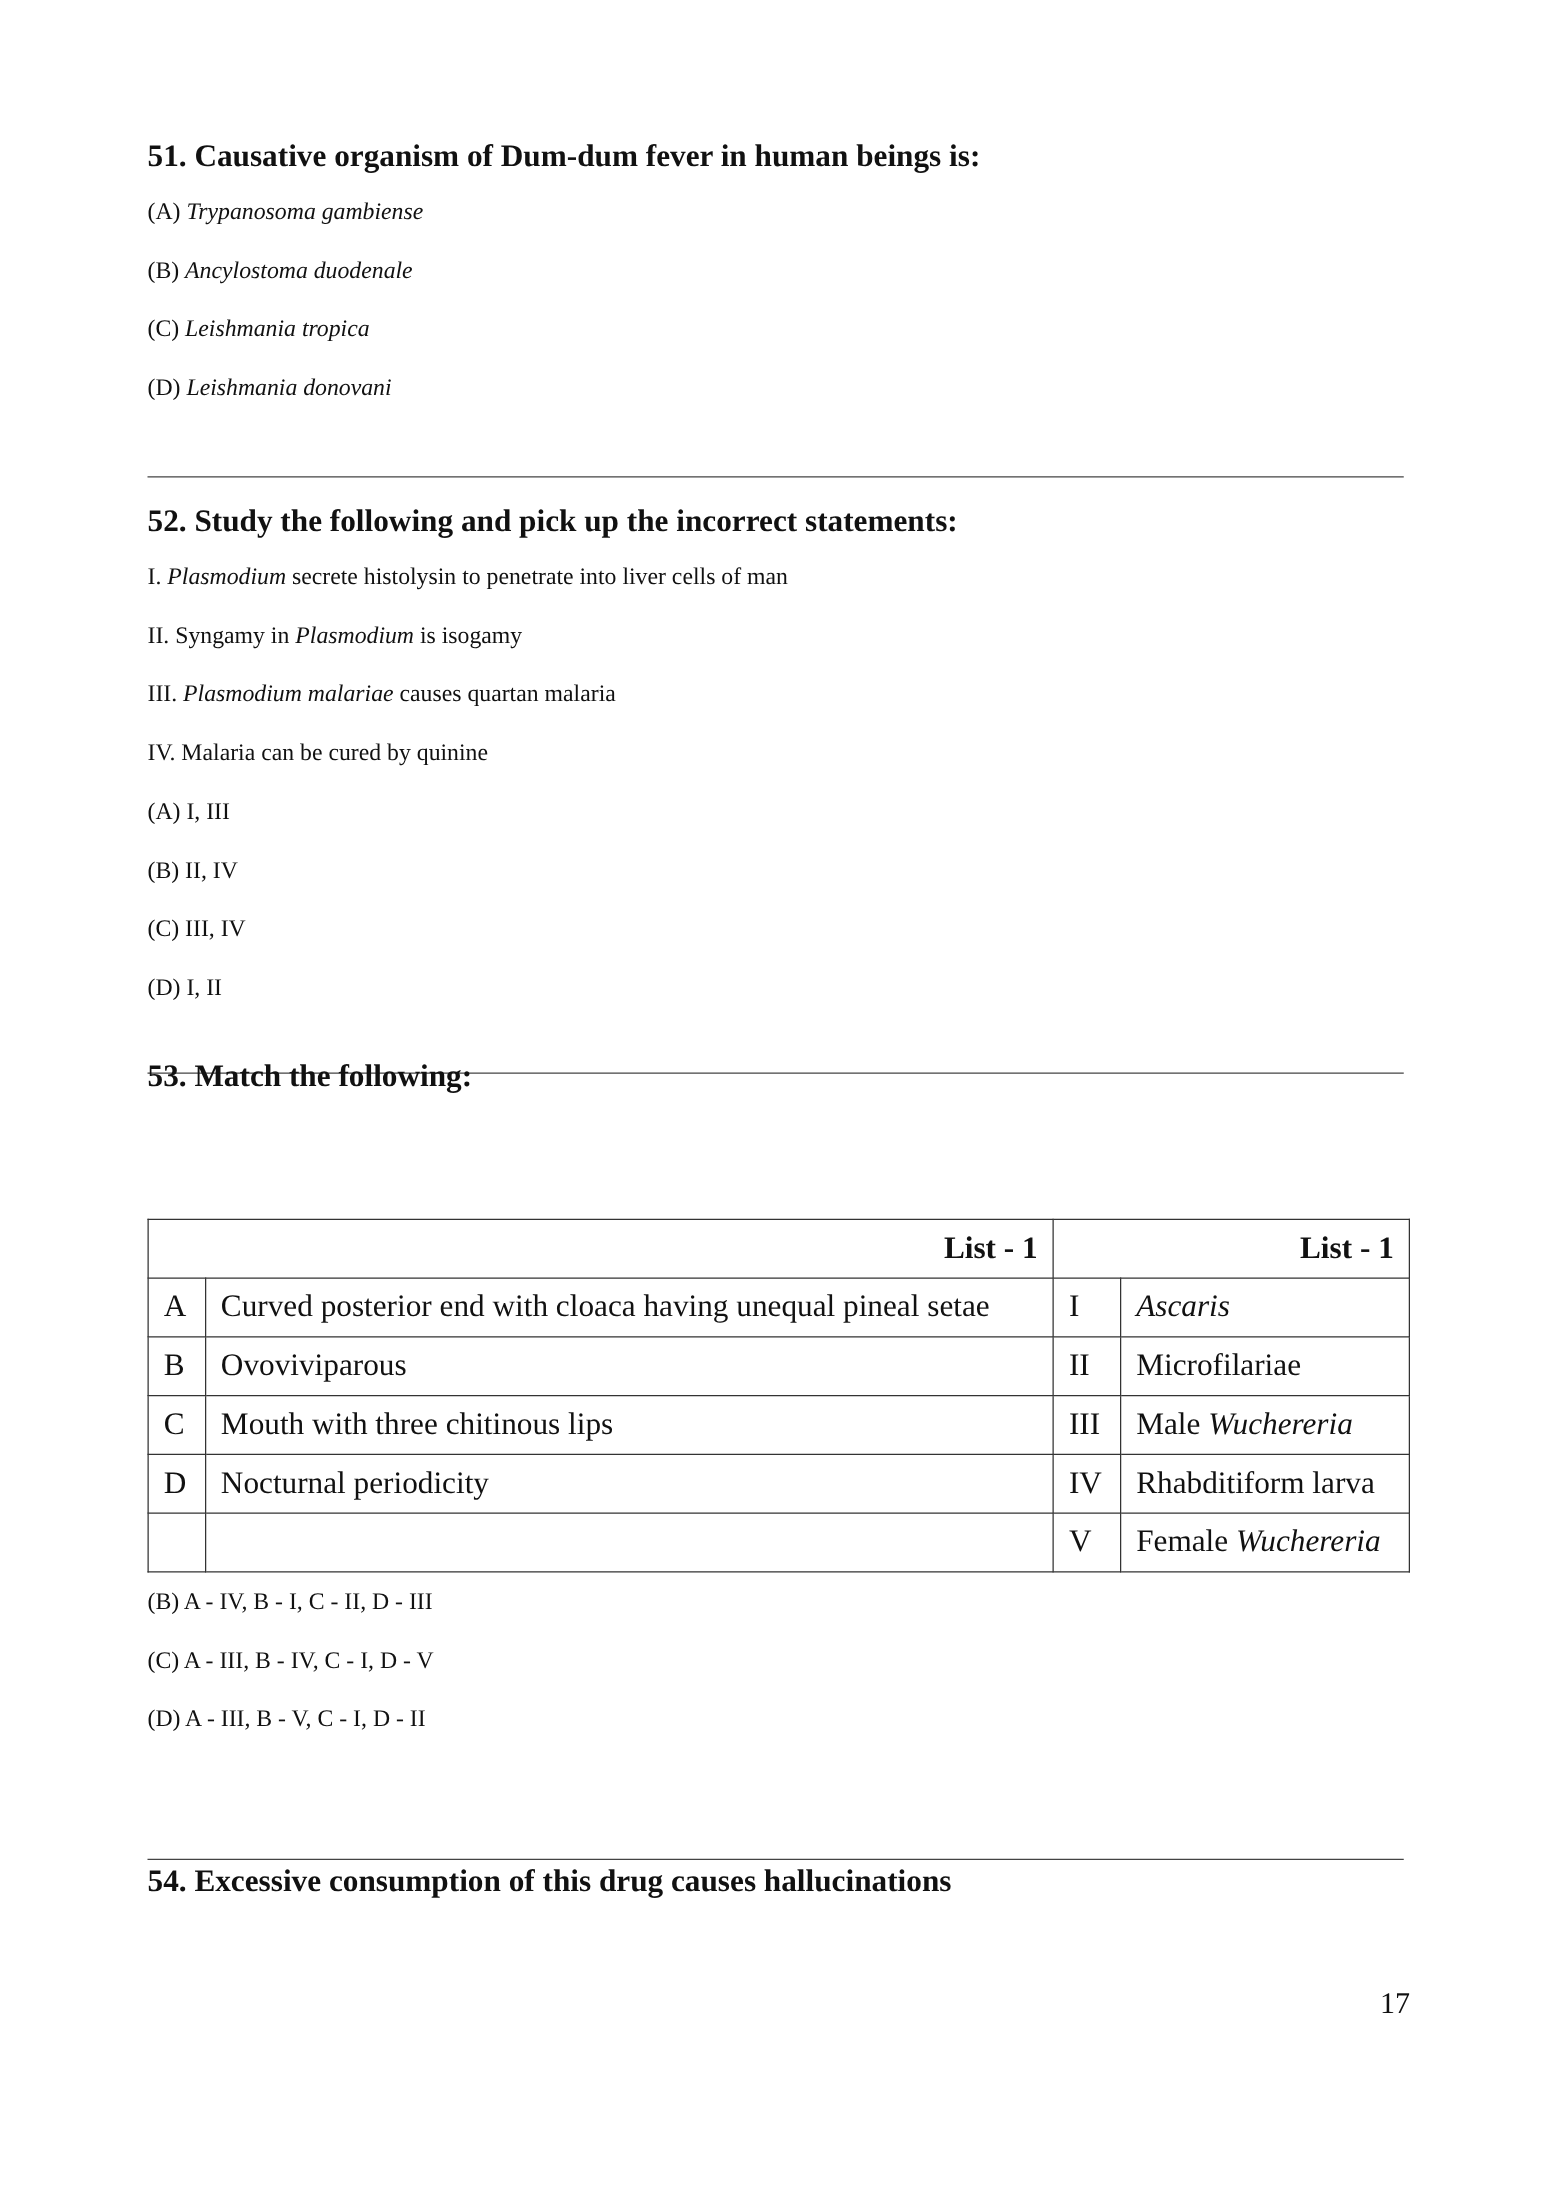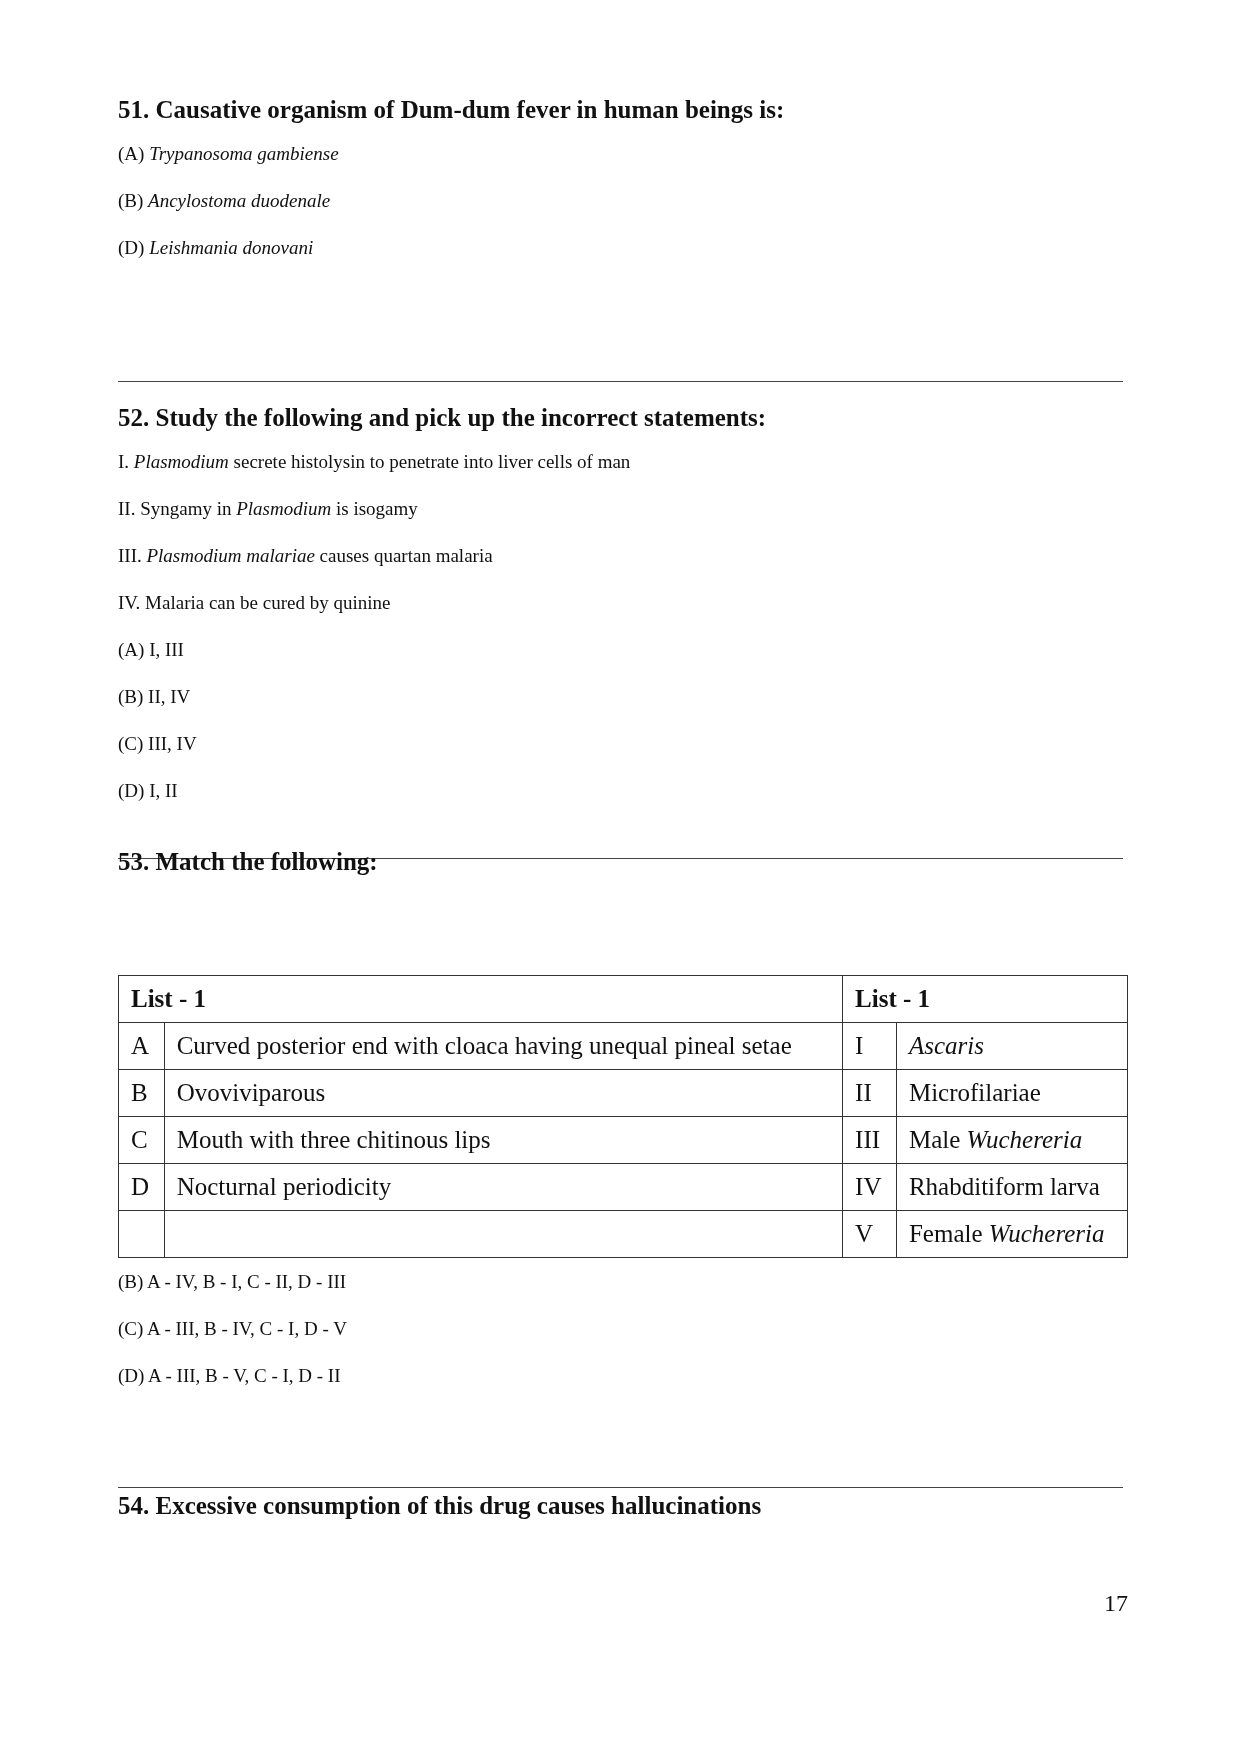--- a/index.html
+++ b/index.html
@@ -5,32 +5,33 @@
   html, body { margin:0; padding:0; background:#fff; }
   body { width:1240px; height:1754px; position:relative; font-family:"Liberation Serif", serif; color:#111; }
   .page { position:absolute; left:118px; top:0; width:1010px; }
   .q-title { font-weight:bold; font-size:25px; margin:0; }
   .line { font-size:19px; margin:0; line-height:47px; }
   .sep { border:0; border-top:1.5px solid #444; width:1005px; margin:0; position:absolute; left:0; }
   .blk { position:absolute; left:0; }
   em { font-style:italic; }
   table { border-collapse:collapse; font-size:25px; }
   td, th { border:1.5px solid #333; padding:0 12px; height:46px; text-align:left; font-weight:normal; }
-  th { font-weight:bold; text-align:left; }
+  th { font-weight:bold; text-align:right; }
   .pg { position:absolute; top:1590px; left:0; width:1010px; text-align:right; font-size:24px; }
 </style>
 </head>
 <body>
 
 <div class="page">
-  <div class="blk" style="top:96px">
+  <div class="blk" style="top:112px">
     <p class="q-title">51. Causative organism of Dum-dum fever in human beings is:</p>
     <div style="margin-top:6px">
       <p class="line"><span>(A) </span><em>Trypanosoma gambiense</em></p>
       <p class="line"><span>(B) </span><em>Ancylostoma duodenale</em></p>
+      <p class="line"><span>(C) </span><em>Leishmania tropica</em></p>
       <p class="line"><span>(D) </span><em>Leishmania donovani</em></p>
     </div>
   </div>
   <hr class="sep" style="top:381px">
 
   <div class="blk" style="top:404px">
     <p class="q-title">52. Study the following and pick up the incorrect statements:</p>
     <div style="margin-top:6px">
       <p class="line"><span>I. </span><em>Plasmodium</em><span> secrete histolysin to penetrate into liver cells of man</span></p>
       <p class="line"><span>II. Syngamy in </span><em>Plasmodium</em><span> is isogamy</span></p>

